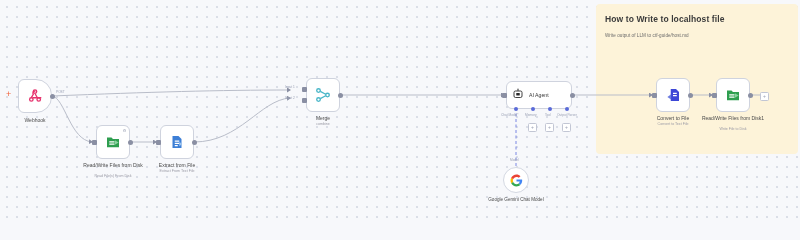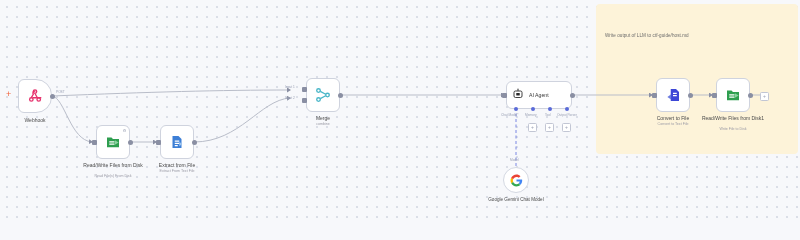--- a/index.html
+++ b/index.html
@@ -101,20 +101,21 @@
   .modelcap{
     position:absolute;font-size:3.2px;color:#9aa0b4;white-space:nowrap;
   }
 </style>
 </head>
 <body>
 
 <div id="canvas">
 
   <div class="sticky" style="left:596px;top:4px;width:202px;height:150px;"></div>
+  <div class="sticky-title" style="left:605px;top:14px;">How to Write to localhost file</div>
   <div class="sticky-body" style="left:605px;top:33px;">Write output of LLM to ctf-guide/host.md</div>
 
   <svg class="wires">
     <defs>
       <marker id="ar" markerWidth="5" markerHeight="5" refX="3" refY="2.5" orient="auto">
         <path d="M0,0 L4,2.5 L0,5 z" fill="#8a8fa3"></path>
       </marker>
     </defs>
 
     <path d="M52,96 C150,92 220,90 290,90" stroke="#b9bdc9" stroke-width="1" fill="none" marker-end="url(#ar)"></path>

